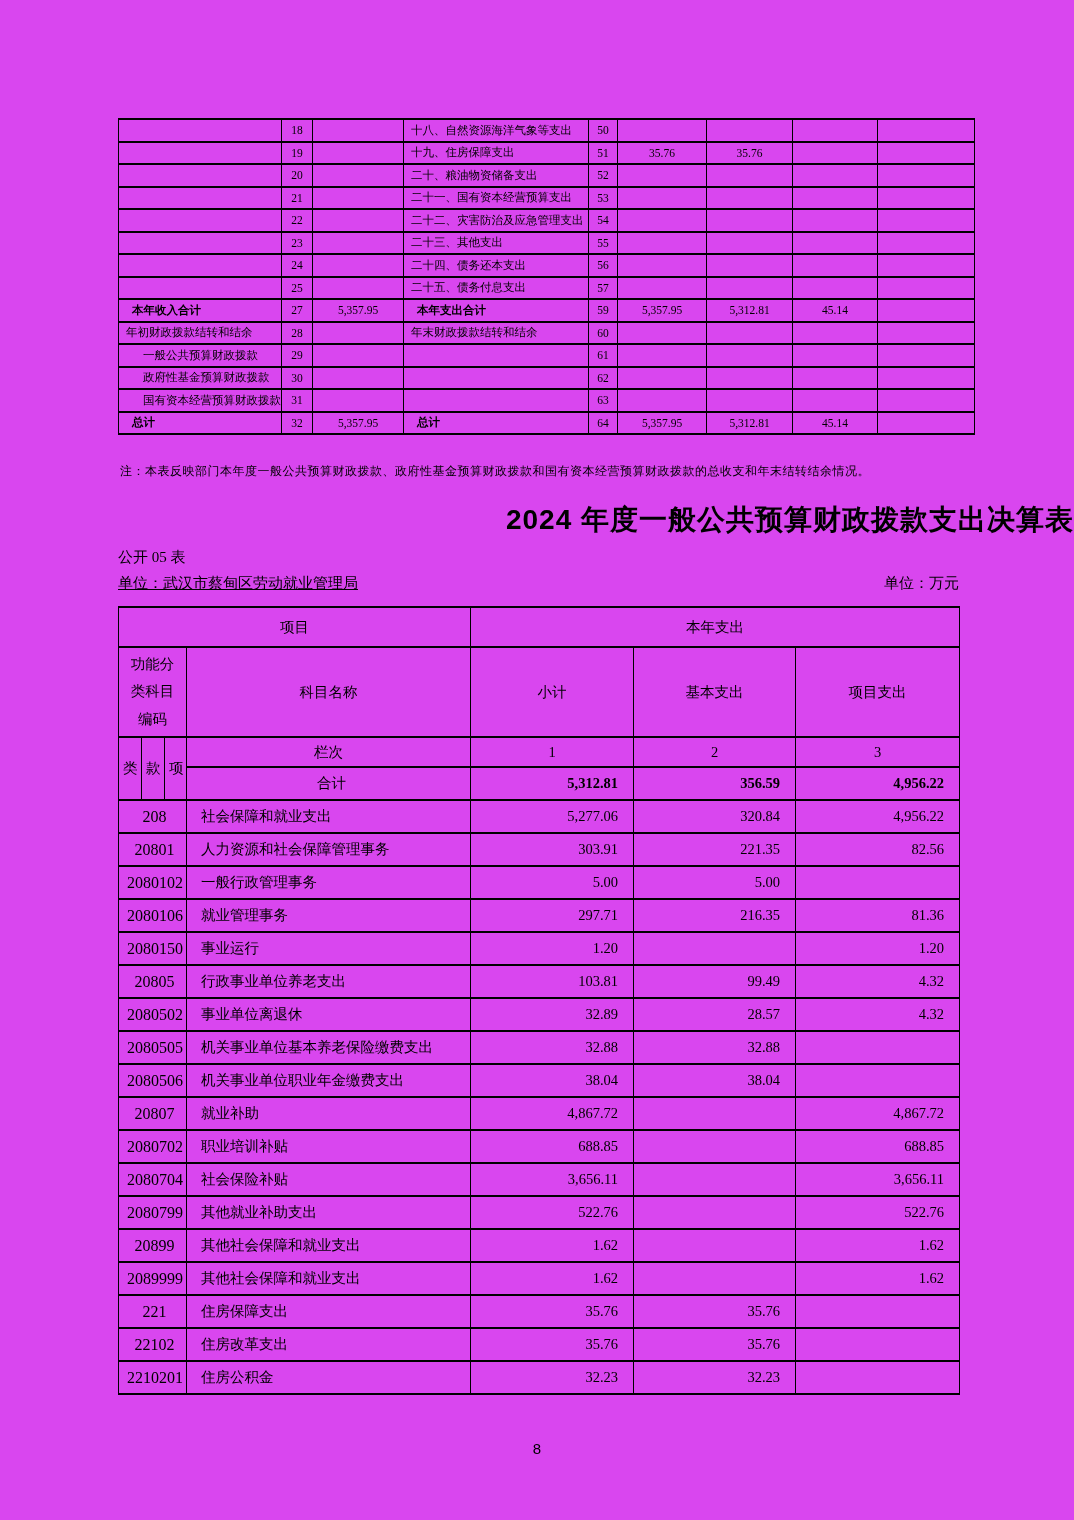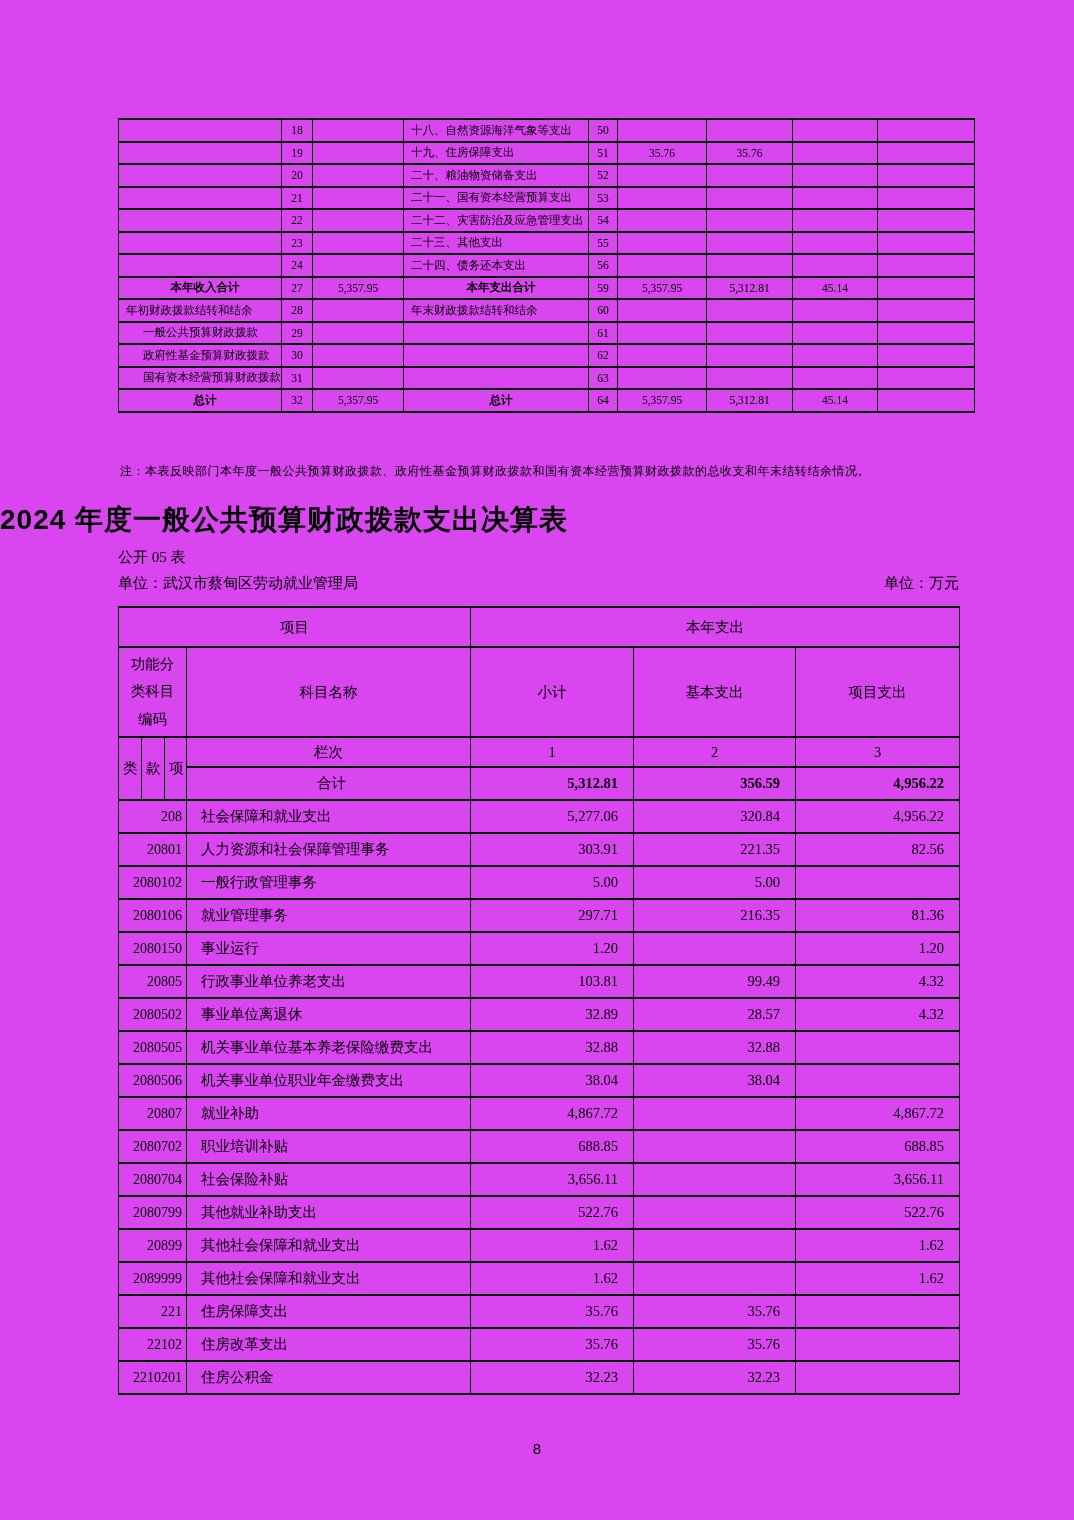--- a/index.html
+++ b/index.html
@@ -17,52 +17,52 @@
 
   
   .ct{position:absolute;left:118px;top:118px;width:856px;font-size:11.5px;}
   .ct td{
     border-top:2px solid #000;border-bottom:2px solid #000;
     border-left:1px solid #000;border-right:1px solid #000;
     height:20.5px;padding:0 3px;
   }
   .ct .lab{text-align:left;padding-left:7px;}
   .ct .lab.ind{padding-left:24px;border-radius:8px;}
-  .ct .lab.tot{text-align:center;font-weight:bold;padding-left:13px;}
+  .ct .lab.tot{font-weight:bold;padding-left:13px;}
   .ct .no{text-align:center;}
   .ct .num{text-align:center;}
 
   
   .note{position:absolute;left:120px;top:463px;font-size:12px;letter-spacing:0.5px;}
 
   
   .title{
     position:absolute;left:0;top:501px;width:100%;
-    text-align:left;font-size:28px;font-weight:bold;
+    text-align:right;font-size:28px;font-weight:bold;
     font-family:"Liberation Sans","DejaVu Sans",sans-serif;
     letter-spacing:1px;
   }
   .pubcode{position:absolute;left:118px;top:548px;width:841px;text-align:left;font-size:15px;}
   .unitrow{position:absolute;left:118px;top:574px;width:841px;font-size:15px;}
-  .unitrow .u-left{float:left;}
+  .unitrow .u-left{float:left;text-decoration:underline;}
   .unitrow .u-right{float:right;}
 
   
   .mt{position:absolute;left:118px;top:606px;width:841px;font-size:14.5px;}
   .mt td{
     border-top:2px solid #000;border-bottom:2px solid #000;
     border-left:1.5px solid #000;border-right:1.5px solid #000;
     padding:0 4px;text-align:center;
   }
   .mt .h1 td{height:38px;}
   .mt .h2 td{height:88px;white-space:normal;}
   .mt .h3 td{height:28px;}
   .mt .h4 td{height:31px;padding-left:10px;}
   .mt .code-head span{display:block;line-height:1.9;}
-  .mt .code{text-align:right;padding-left:8px;font-size:14px;height:31px;}
+  .mt .code{text-align:center;padding-left:8px;font-size:16px;height:31px;}
   .mt .name{text-align:left;padding-left:14px;height:31px;}
   .mt .mnum{text-align:right;padding-right:15px;height:31px;}
   .mt .boldv{font-weight:bold;}
 
   .pageno{position:absolute;left:0;top:1440px;width:100%;text-align:center;font-size:15px;font-family:"Liberation Sans","DejaVu Sans",sans-serif;}
 </style>
 </head>
 <body>
 
 <div class="page">
@@ -145,20 +145,31 @@
           <td class="num">&nbsp;</td>
           <td class="num">&nbsp;</td>
           <td class="num">&nbsp;</td>
         </tr>
         <tr>
           <td class="lab">&nbsp;</td>
           <td class="no">24</td>
           <td class="num">&nbsp;</td>
           <td class="lab">二十四、债务还本支出</td>
           <td class="no">56</td>
+          <td class="num">&nbsp;</td>
+          <td class="num">&nbsp;</td>
+          <td class="num">&nbsp;</td>
+          <td class="num">&nbsp;</td>
+        </tr>
+        <tr>
+          <td class="lab">&nbsp;</td>
+          <td class="no">25</td>
+          <td class="num">&nbsp;</td>
+          <td class="lab">二十五、债务付息支出</td>
+          <td class="no">57</td>
           <td class="num">&nbsp;</td>
           <td class="num">&nbsp;</td>
           <td class="num">&nbsp;</td>
           <td class="num">&nbsp;</td>
         </tr>
         <tr>
           <td class="lab tot">本年收入合计</td>
           <td class="no">27</td>
           <td class="num">5,357.95</td>
           <td class="lab tot">本年支出合计</td>

